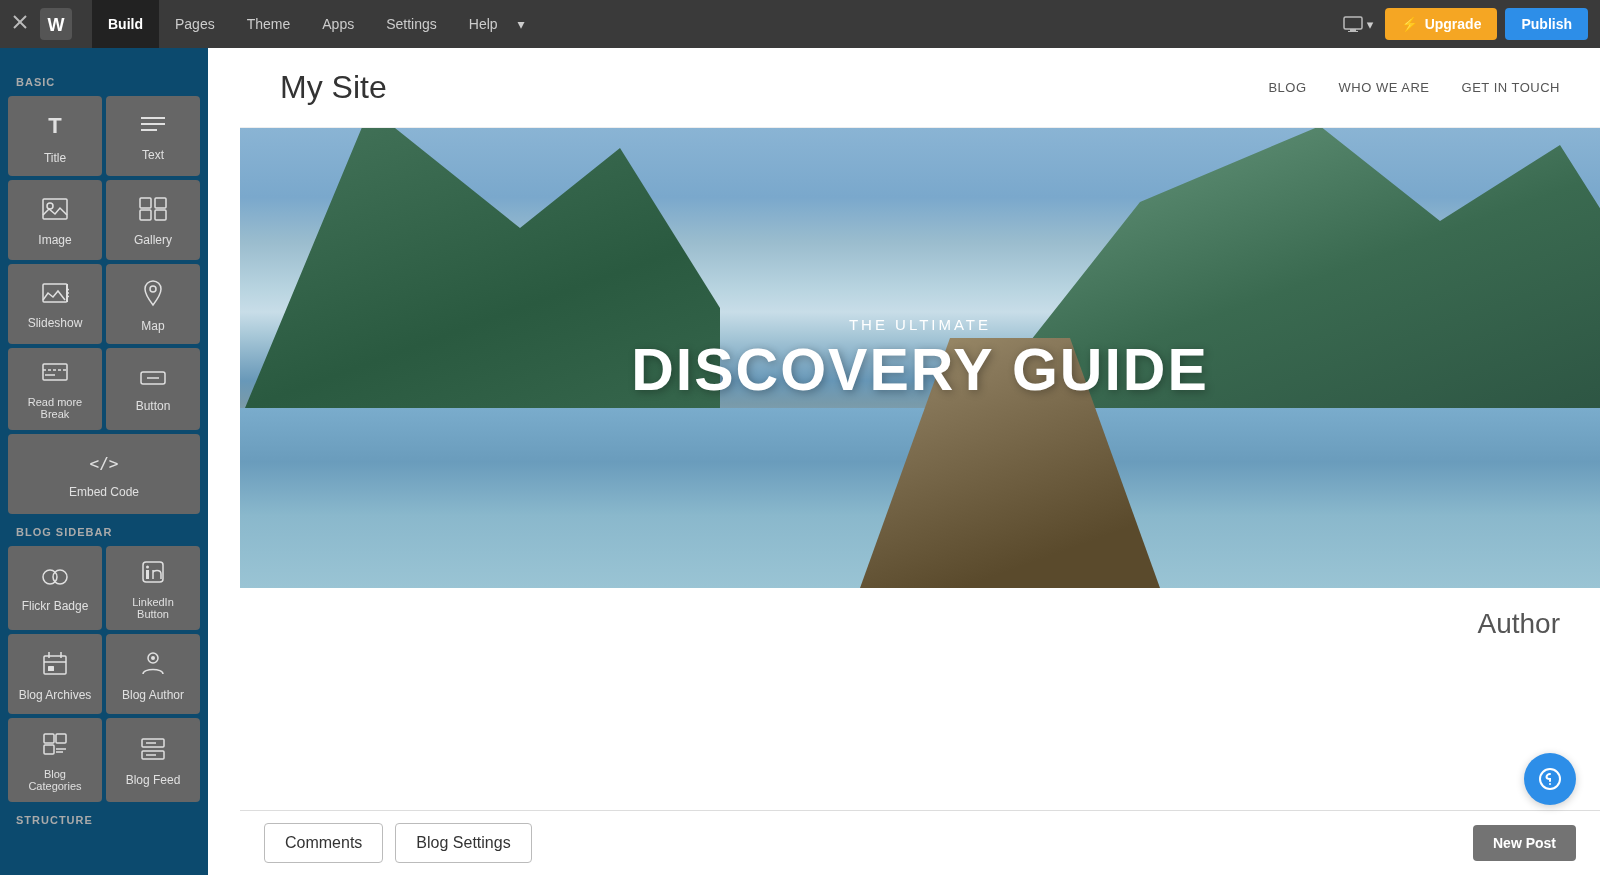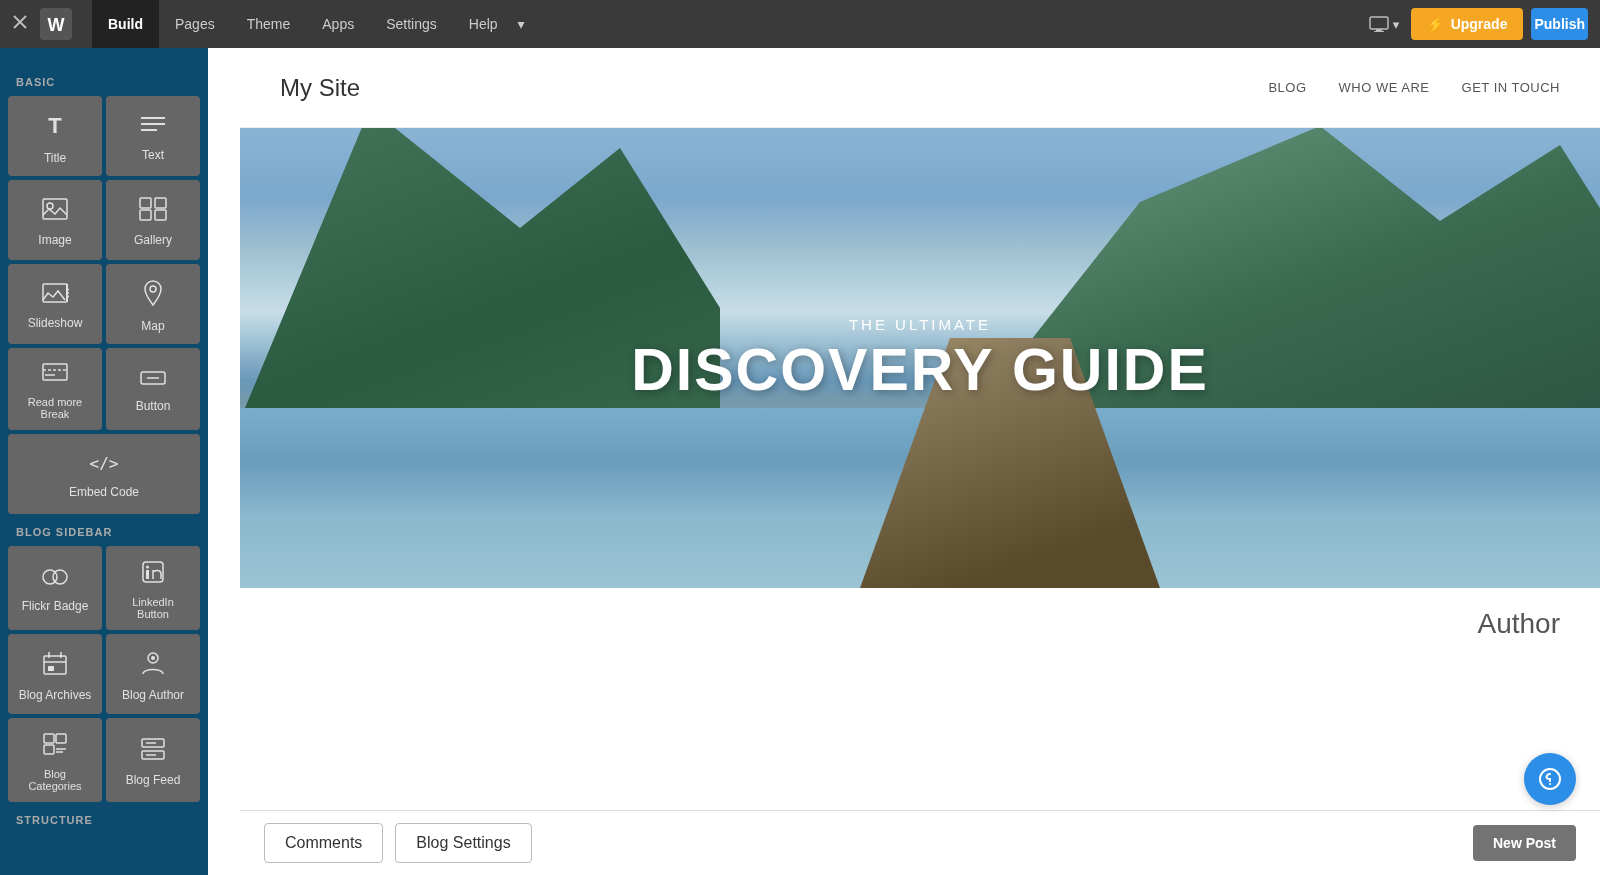--- a/index.html
+++ b/index.html
@@ -64,21 +64,21 @@
       display: flex;
       align-items: center;
       gap: 6px;
       margin-right: 8px;
     }
     .btn-publish {
       background: #2d8ee8;
       color: #fff;
       border: none;
       border-radius: 4px;
-      padding: 8px 3px;
+      padding: 8px 16px;
       font-size: 14px;
       font-weight: 600;
       cursor: pointer;
     }
 
     
     .sidebar {
       position: fixed;
       top: 48px;
       left: 0;
@@ -151,21 +151,21 @@
     
     .site-header {
       background: #fff;
       height: 80px;
       display: flex;
       align-items: center;
       padding: 0 40px;
       border-bottom: 1px solid #eee;
     }
     .site-title {
-      font-size: 24px;
+      font-size: 32px;
       font-weight: 400;
       color: #333;
       flex: 1;
     }
     .site-nav {
       display: flex;
       gap: 32px;
       align-items: center;
     }
     .site-nav-item {

